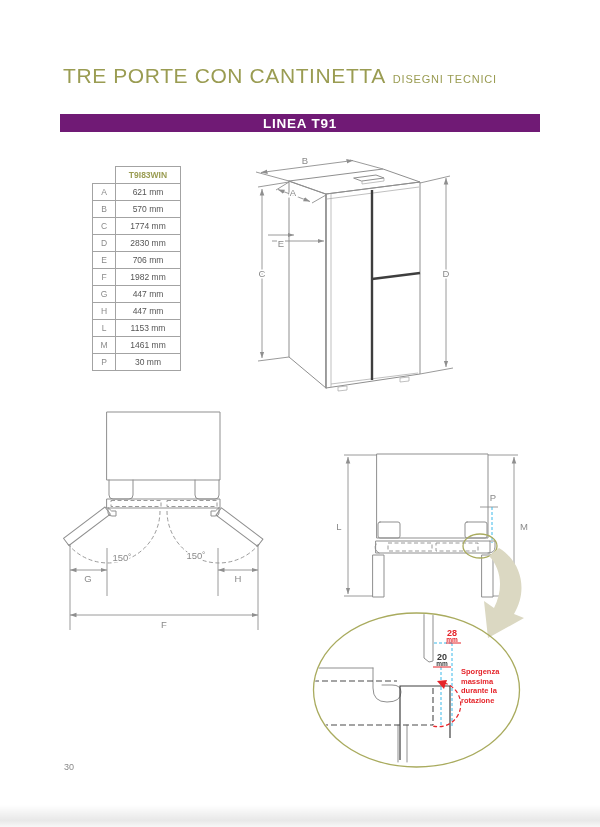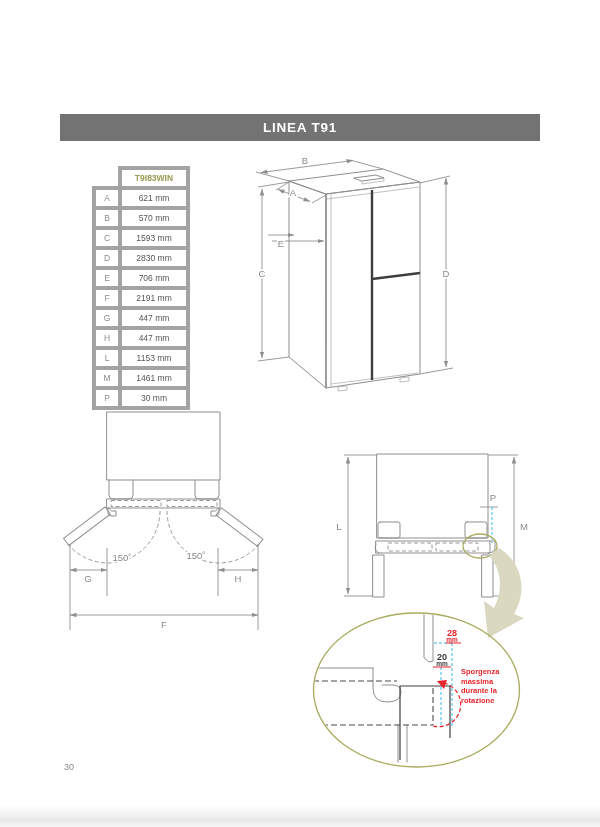--- a/index.html
+++ b/index.html
@@ -3,26 +3,26 @@
 <meta charset="utf-8">
 <style>
   html,body{margin:0;padding:0;background:#fff;}
   .sheet{position:relative;width:600px;height:827px;background:#fff;overflow:hidden;
          font-family:"Liberation Sans",sans-serif;}
   
   .hdr{position:absolute;left:63px;top:64px;white-space:nowrap;}
   .hdr h1{display:inline;font-size:21px;font-weight:500;letter-spacing:.6px;color:#9a9c52;margin:0;}
   .hdr .sub{font-size:11px;letter-spacing:.8px;color:#9a9c52;margin-left:7px;}
   
-  .banner{position:absolute;left:60px;top:114px;width:480px;height:27px;background:#737373;
+  .banner{position:absolute;left:60px;top:114px;width:480px;height:18px;background:#701a75;
           display:flex;align-items:center;justify-content:center;}
   .banner span{color:#fff;font-size:13.5px;font-weight:bold;letter-spacing:.8px;}
   
   table.dims{position:absolute;left:92px;top:166px;border-collapse:collapse;font-size:8.5px;}
-  table.dims td,table.dims th{border:4px solid #a3a3a3;height:16px;padding:0 3px;text-align:center;}
+  table.dims td,table.dims th{border:1px solid #a3a3a3;height:16px;padding:0 3px;text-align:center;}
   table.dims th{width:58px;color:#9a9c52;font-weight:bold;font-size:8.5px;}
   table.dims td.empty{border:none;background:#fff;}
   table.dims td.c-label{width:16px;color:#8a8a8a;}
   table.dims td.c-value{width:58px;color:#555;}
   
   .dwg{position:absolute;}
   #iso{left:248px;top:146px;}
   #topv{left:48px;top:398px;}
   #sidev{left:300px;top:430px;}
   .ln{stroke:#8f8f8f;stroke-width:1;fill:none;stroke-linecap:round;stroke-linejoin:round;}
@@ -45,20 +45,23 @@
   text.note{font-family:"Liberation Sans",sans-serif;font-size:7.5px;font-weight:bold;fill:#e5252b;}
   .pagenum{position:absolute;left:64px;top:762px;font-size:9px;color:#8a8a8a;}
   .page-edge{position:absolute;left:0;right:0;bottom:0;height:22px;
              background:linear-gradient(to bottom,rgba(0,0,0,0) 0%,rgba(0,0,0,.09) 70%,rgba(0,0,0,.03) 100%);}
 </style>
 </head>
 <body>
 
 <div class="sheet">
 
+  <div class="hdr">
+    <h1>TRE PORTE CON CANTINETTA</h1><span class="sub">DISEGNI TECNICI</span>
+  </div>
 
   <div class="banner">
     <span>LINEA T91</span>
   </div>
 
   <table class="dims">
     <thead>
       <tr>
         <td class="empty"></td>
         <th>T9I83WIN</th>
@@ -68,33 +71,33 @@
         <tr>
           <td class="c-label">A</td>
           <td class="c-value">621 mm</td>
         </tr>
         <tr>
           <td class="c-label">B</td>
           <td class="c-value">570 mm</td>
         </tr>
         <tr>
           <td class="c-label">C</td>
-          <td class="c-value">1593 mm</td>
+          <td class="c-value">1774 mm</td>
         </tr>
         <tr>
           <td class="c-label">D</td>
           <td class="c-value">2830 mm</td>
         </tr>
         <tr>
           <td class="c-label">E</td>
           <td class="c-value">706 mm</td>
         </tr>
         <tr>
           <td class="c-label">F</td>
-          <td class="c-value">2191 mm</td>
+          <td class="c-value">1982 mm</td>
         </tr>
         <tr>
           <td class="c-label">G</td>
           <td class="c-value">447 mm</td>
         </tr>
         <tr>
           <td class="c-label">H</td>
           <td class="c-value">447 mm</td>
         </tr>
         <tr>

